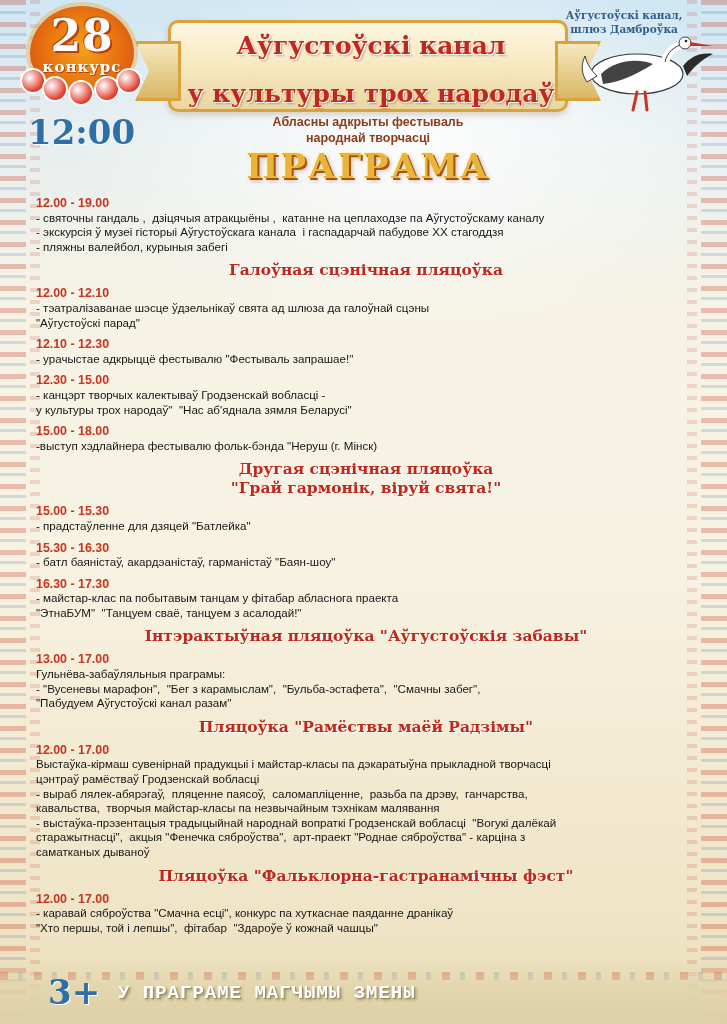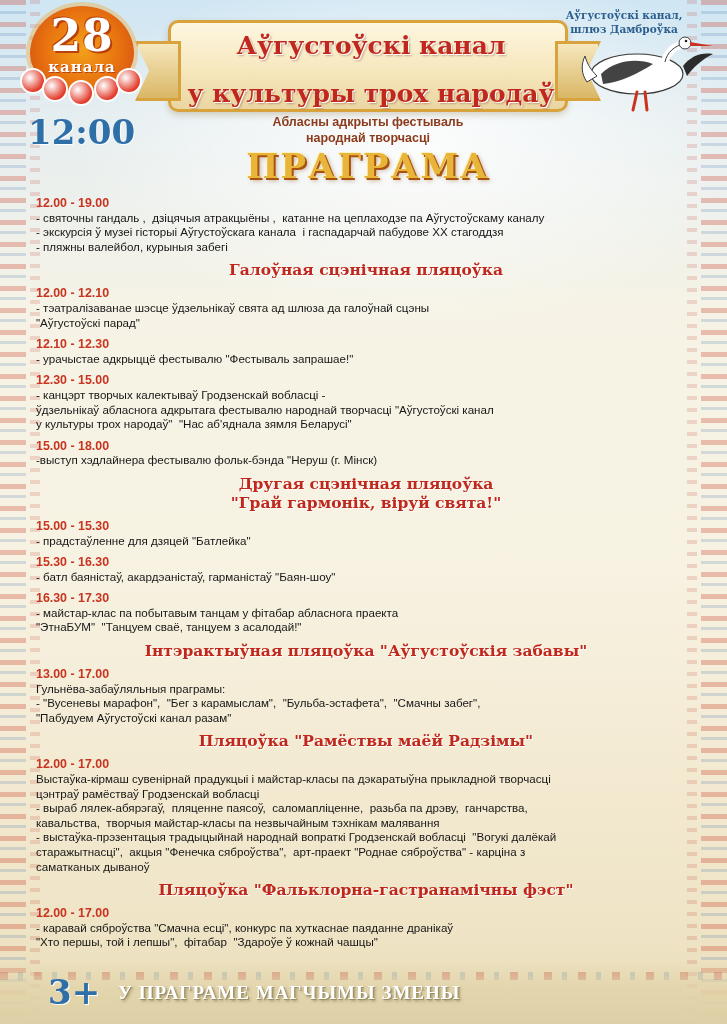--- a/index.html
+++ b/index.html
@@ -176,21 +176,21 @@
     position:absolute; left:40px; bottom:14px; width:650px; height:38px;
   }
   .rating {
     position:absolute; left:8px; top:0;
     font-family:"DejaVu Serif", serif; font-weight:bold; font-size:34px;
     color:#2f6fa8;
     text-shadow:1px 1px 0 #ffffff;
   }
   .footer-note {
     position:absolute; left:78px; top:10px;
-    font-family:Liberation Serif, serif; font-weight:bold;
+    font-family:Liberation Mono, monospace; font-weight:bold;
     font-size:19px; letter-spacing:1px;
     color:#ffffff;
     text-shadow:1px 1px 0 #9a8e63, 2px 2px 3px rgba(80,70,30,0.5);
   }
 </style>
 </head>
 <body>
 
 <div class="poster">
 
@@ -204,21 +204,21 @@
   <div class="date-badge">
     <div class="flower"></div>
     <div class="petals">
       <div class="petal" style="left:0px;  top:8px;"></div>
       <div class="petal" style="left:22px; top:16px;"></div>
       <div class="petal" style="left:48px; top:20px;"></div>
       <div class="petal" style="left:74px; top:16px;"></div>
       <div class="petal" style="left:96px; top:8px;"></div>
     </div>
     <div class="num">28</div>
-    <div class="mon">канала</div>
+    <div class="mon">конкурс</div>
   </div>
   <div class="time-big">12:00</div>
 
   <div class="ribbon">
     <div class="title1">Аўгустоўскi канал</div>
     <div class="title2">у культуры трох народаў</div>
   </div>
   <div class="subtitle" style="white-space:pre-line;">Абласны адкрыты фестываль
 народнай творчасцi</div>
   <div class="programa">ПРАГРАМА</div>
@@ -260,21 +260,20 @@
       <div class="block">
         <div class="time">12.10 - 12.30</div>
         <div class="lines">
           <div>- урачыстае адкрыццё фестывалю "Фестываль запрашае!"</div>
         </div>
       </div>
       <div class="block">
         <div class="time">12.30 - 15.00</div>
         <div class="lines">
           <div>- канцэрт творчых калектываў Гродзенскай вобласцi -</div>
-          <div>ўдзельнiкаў абласнога адкрытага фестывалю народнай творчасцi "Аўгустоўскi канал</div>
           <div>у культуры трох народаў"  "Нас аб'яднала зямля Беларусi"</div>
         </div>
       </div>
       <div class="block">
         <div class="time">15.00 - 18.00</div>
         <div class="lines">
           <div>-выступ хэдлайнера фестывалю фольк-бэнда "Неруш (г. Мiнск)</div>
         </div>
       </div>
       <div class="section-head" style="white-space: pre-line;">Другая сцэнiчная пляцоўка

